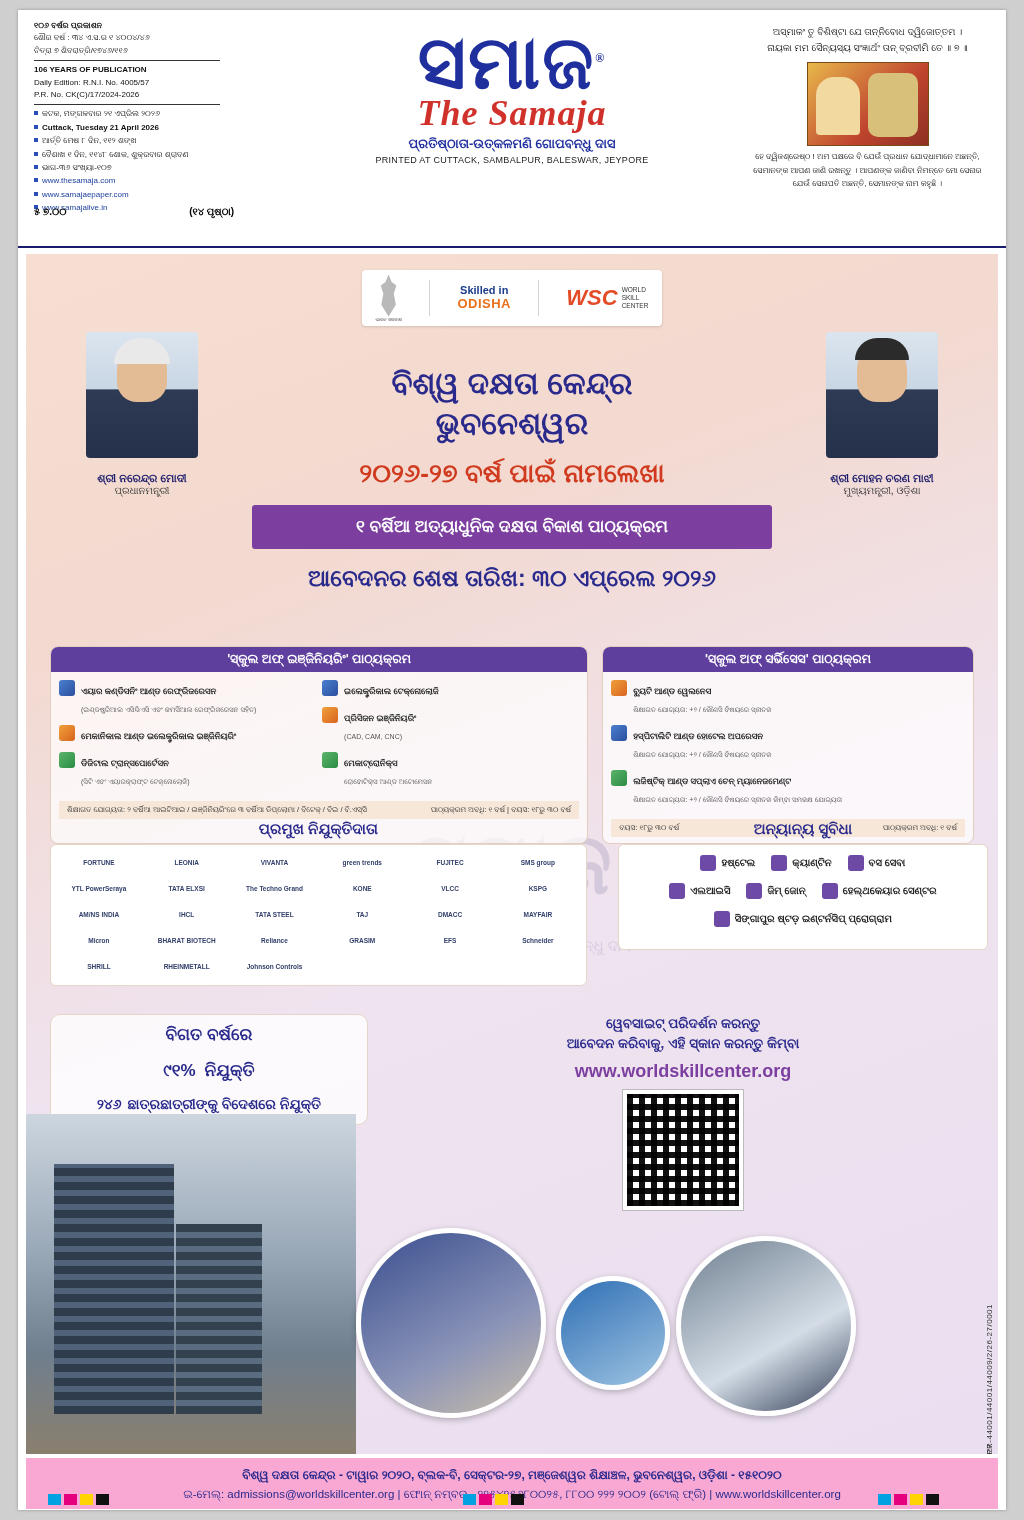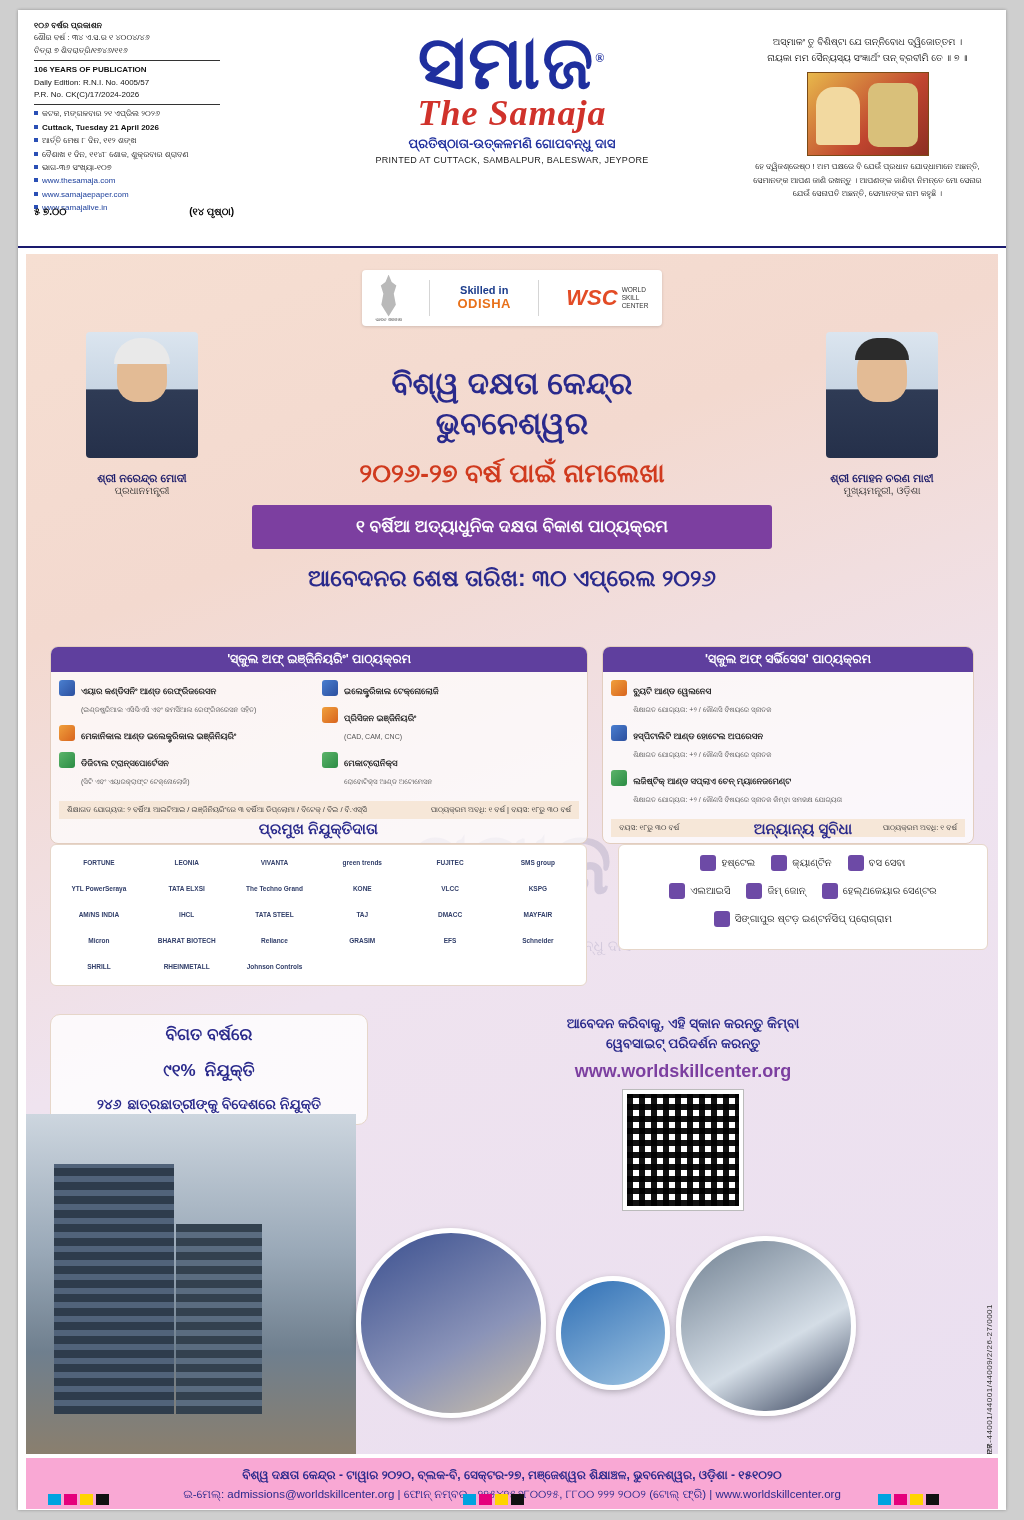--- a/index.html
+++ b/index.html
@@ -43,21 +43,21 @@
     font-family:"Liberation Serif", serif;
   }
   .logo-reg{font-size:12px;vertical-align:super;}
   .logo-script{
     font-size:36px;color:#d0322b;font-style:italic;font-weight:bold;
     font-family:"Liberation Serif", serif; margin-top:-6px; letter-spacing:1px;
   }
   .logo-sub{font-size:13px;color:#1f2f9e;margin-top:2px;font-weight:bold;}
   .logo-print{font-size:9px;color:#222;margin-top:3px;letter-spacing:.3px;}
   .mh-right{
-    position:absolute; right:16px; top:24px; width:245px; text-align:center;
+    position:absolute; right:16px; top:14px; width:245px; text-align:center;
   }
   .sanskrit{font-size:9.5px;line-height:1.7;color:#111;}
   .deity{
     width:120px;height:82px;margin:6px auto 4px auto;
     background:linear-gradient(135deg,#e8b84b,#c0452f 60%,#8c2f22);
     border:1px solid #7a4a16; position:relative; overflow:hidden;
   }
   .deity:before{
     content:"";position:absolute;left:8px;top:14px;width:44px;height:58px;
     background:#f2d9a0;border-radius:18px 18px 4px 4px;
@@ -171,21 +171,21 @@
   .box-h{font-size:15px;font-weight:bold;color:#2a2a8c;text-align:center;margin-bottom:6px;}
   .emp-grid{
     background:#fff;border:1px solid #e6d6c9;border-radius:6px;padding:8px 6px;
     display:grid;grid-template-columns:repeat(6,1fr);gap:6px 4px;
   }
   .emp{font-size:6.5px;font-weight:bold;color:#33406b;text-align:center;
        height:20px;display:flex;align-items:center;justify-content:center;
        line-height:1.1;overflow:hidden;}
   .ben-box{background:#fff;border:1px solid #e6d6c9;border-radius:6px;padding:10px 10px;}
   .ben-row{display:flex;justify-content:center;gap:16px;margin-bottom:12px;flex-wrap:wrap;}
-  .ben{display:flex;align-items:center;gap:5px;font-size:10px;color:#222;font-weight:normal;}
+  .ben{display:flex;align-items:center;gap:5px;font-size:10px;color:#222;font-weight:bold;}
   .bic{width:16px;height:16px;background:#6d4aa6;border-radius:3px;flex:0 0 auto;}
 
   
   .row3{position:absolute;left:24px;right:24px;top:760px;display:flex;gap:24px;align-items:flex-start;}
   .stat{
     flex:0 0 300px;background:rgba(255,255,255,.8);border-radius:10px;
     border:1px solid #e6d6c9;padding:10px 8px;text-align:center;
   }
   .stat .t{font-size:17px;color:#2a2a8c;font-weight:bold;}
   .stat .big{font-size:32px;color:#d03a1e;font-weight:bold;margin-top:2px;}
@@ -540,22 +540,22 @@
             <span>୯୧%</span>
             <span>ନିଯୁକ୍ତି</span>
           </div>
           <div class="n2">
             <span>୨୪୬</span>
             <span>ଛାତ୍ରଛାତ୍ରୀଙ୍କୁ ବିଦେଶରେ ନିଯୁକ୍ତି</span>
           </div>
         </div>
 
         <div class="qr-wrap">
+          <div class="qr-txt">ୱେବସାଇଟ୍ ପରିଦର୍ଶନ କରନ୍ତୁ</div>
           <div class="qr-txt">ଆବେଦନ କରିବାକୁ, ଏହି ସ୍କାନ କରନ୍ତୁ କିମ୍ବା</div>
-          <div class="qr-txt">ୱେବସାଇଟ୍ ପରିଦର୍ଶନ କରନ୍ତୁ</div>
           <div class="qr-url">www.worldskillcenter.org</div>
           <div class="qr"></div>
         </div>
       </div>
 
       <div class="building"></div>
 
       <div class="photos">
         <div class="ph-c ph1"></div>
         <div class="ph-c ph2"></div>

